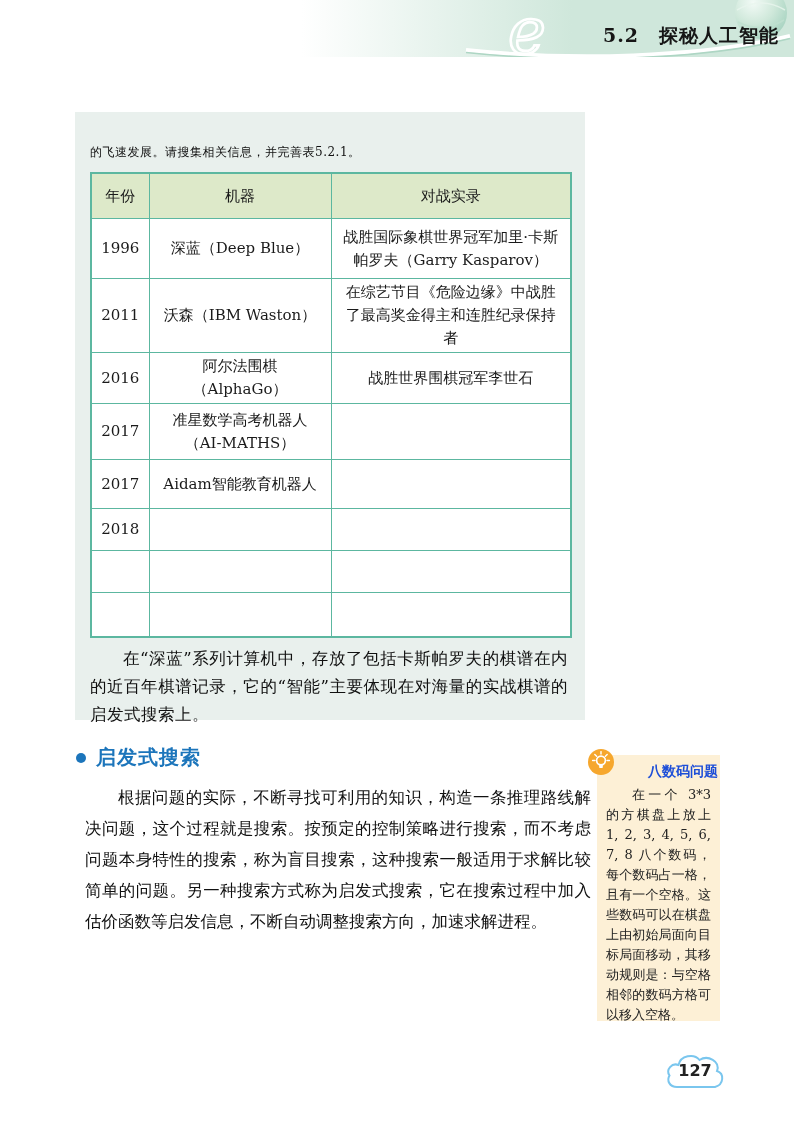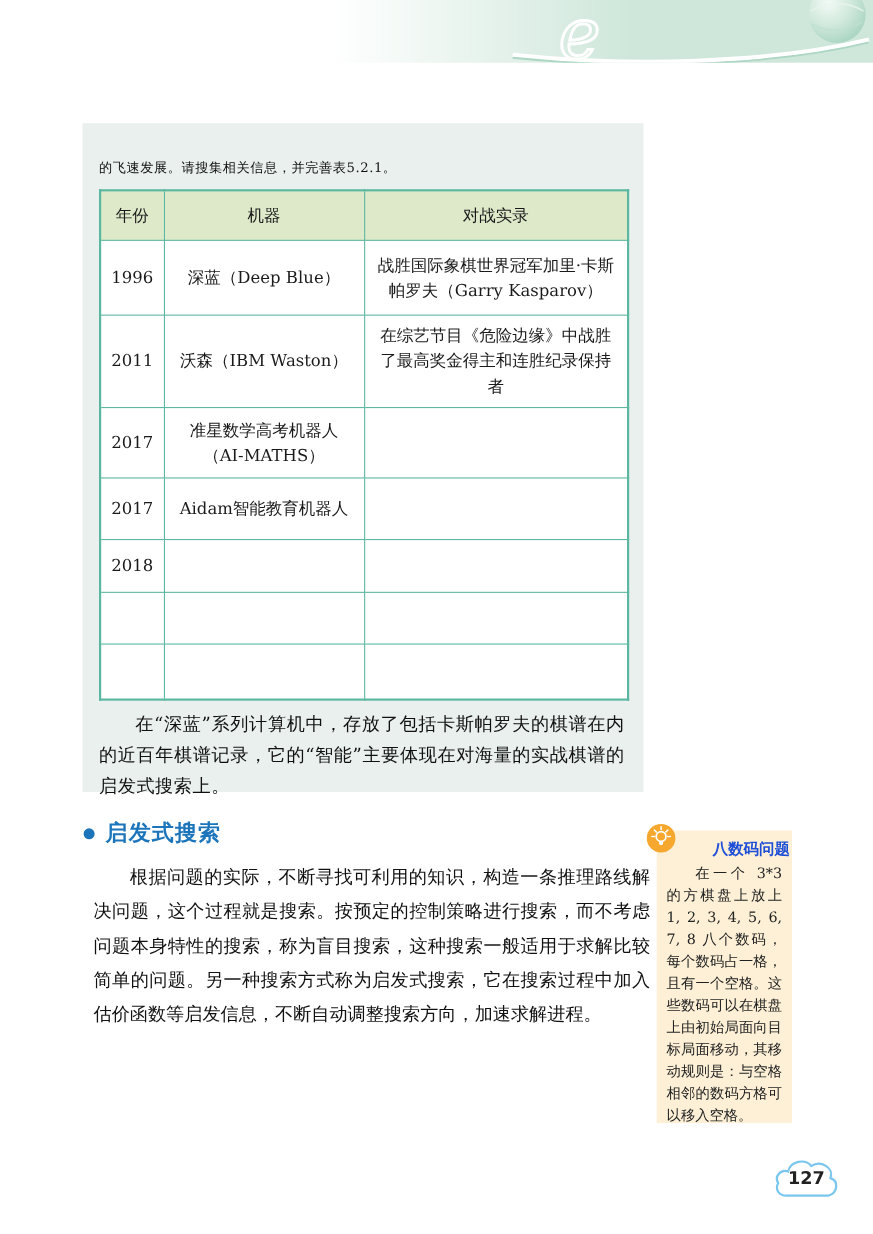--- a/index.html
+++ b/index.html
@@ -87,21 +87,21 @@
   .sidebar-title{
     margin:8px 2px 2px 24px;text-align:right;
     font-family:"DejaVu Sans","Liberation Sans",sans-serif;
     font-size:14px;font-weight:bold;color:#1d4ed8;
   }
   .sidebar-body{
     margin:4px 9px 0 9px;font-size:13px;line-height:20px;
     text-align:justify;text-indent:2em;color:#222;
   }
   
-  .cloud-wrap{position:absolute;left:702px;top:1048px;width:62px;height:48px;}
+  .cloud-wrap{position:absolute;left:664px;top:1048px;width:62px;height:48px;}
   .cloud-num{
     position:absolute;left:0;top:13px;width:62px;text-align:center;
     font-family:"DejaVu Sans","Liberation Sans",sans-serif;
     font-size:16px;font-weight:600;color:#222;
   }
 </style>
 </head>
 <body>
 
 <div class="page">
@@ -119,20 +119,21 @@
         <circle cx="761" cy="13" r="26" fill="url(#sphereGrad)"></circle>
         <path d="M737 10 Q 761 -4 785 10" stroke="#e8f5ee" stroke-width="1.5" fill="none" opacity="0.8"></path>
         <path d="M738 22 Q 761 34 784 20" stroke="#bfe0d0" stroke-width="1.5" fill="none" opacity="0.8"></path>
       </g>
       <g>
         <path d="M466 50 C 570 61 700 58 790 36" stroke="#ffffff" stroke-width="4" fill="none"></path>
         <path d="M466 52.5 C 570 63.5 700 60.5 790 38.5" stroke="#aed6c4" stroke-width="1.6" fill="none"></path>
         <text x="508" y="53" font-size="64" font-style="italic" font-family="DejaVu Serif, serif" fill="none" stroke="#ffffff" stroke-width="2.6">e</text>
       </g>
     </svg>
+    <div class="band-title">5.2　探秘人工智能</div>
   </div>
 
   <div class="content-panel">
     <p class="intro">的飞速发展。请搜集相关信息，并完善表5.2.1。</p>
     <div class="caption">表5.2.1　人机对战历史</div>
 
     <table class="history">
       <colgroup>
           <col style="width:58px">
           <col style="width:182px">
@@ -148,20 +149,25 @@
       <tbody>
         <tr class="r0">
           <td>1996</td>
           <td>深蓝（Deep Blue）</td>
           <td>战胜国际象棋世界冠军加里·卡斯帕罗夫（Garry Kasparov）</td>
         </tr>
         <tr class="r1">
           <td>2011</td>
           <td>沃森（IBM Waston）</td>
           <td>在综艺节目《危险边缘》中战胜了最高奖金得主和连胜纪录保持者</td>
+        </tr>
+        <tr class="r2">
+          <td>2016</td>
+          <td>阿尔法围棋（AlphaGo）</td>
+          <td>战胜世界围棋冠军李世石</td>
         </tr>
         <tr class="r3">
           <td>2017</td>
           <td>准星数学高考机器人（AI-MATHS）</td>
           <td></td>
         </tr>
         <tr class="r4">
           <td>2017</td>
           <td>Aidam智能教育机器人</td>
           <td></td>

